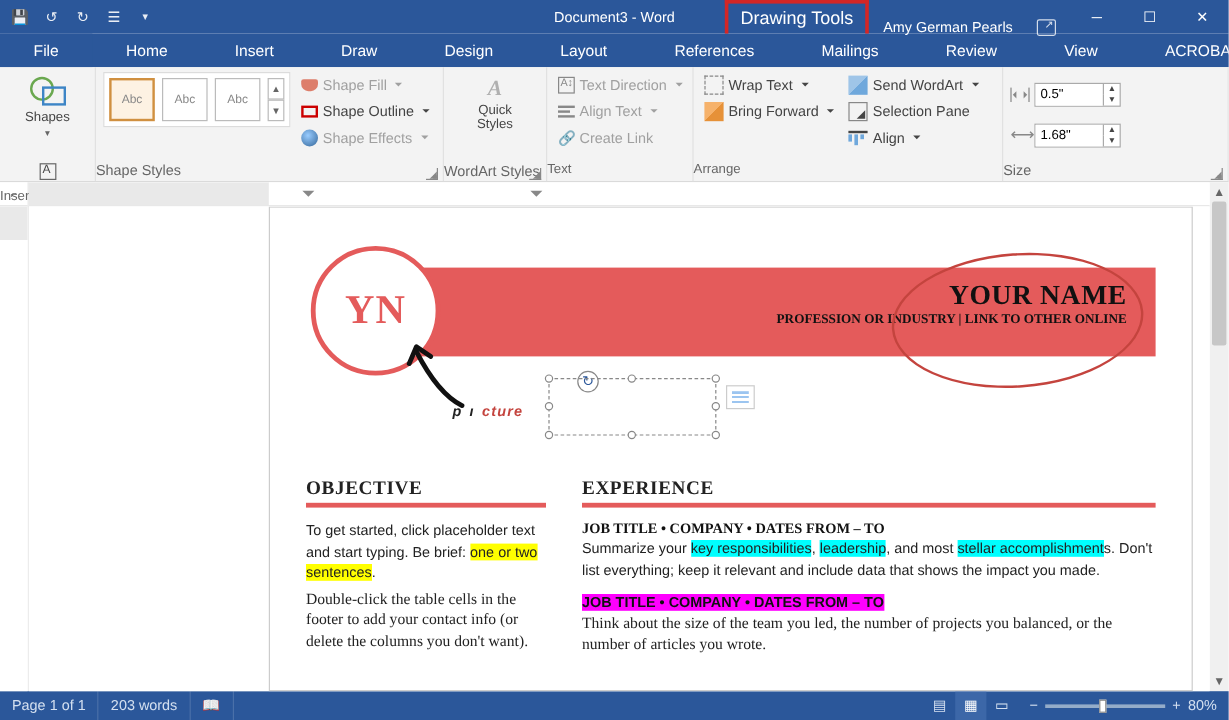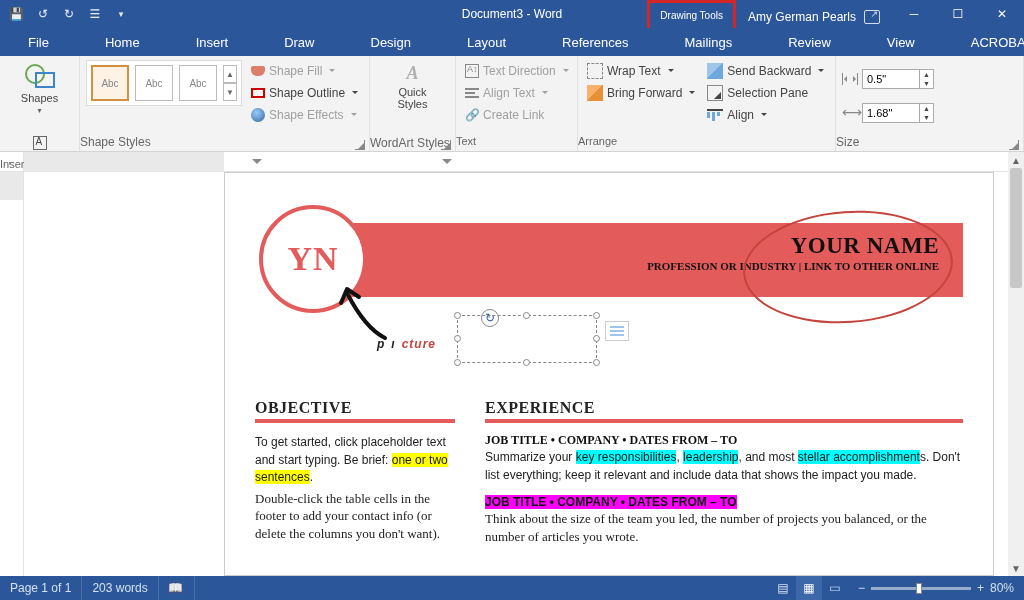--- a/index.html
+++ b/index.html
@@ -3,22 +3,22 @@
 <meta charset="utf-8">
 <style>
 *{box-sizing:border-box;margin:0;padding:0;font-family:"Segoe UI",sans-serif;font-size:12px;-webkit-user-select:none;user-select:none}
 body{width:1024px;height:600px;overflow:hidden;background:#fff;display:flex;flex-direction:column}
 
 .titlebar{height:28px;background:#2b579a;color:#fff;display:flex;align-items:center;position:relative}
 .qat{display:flex;align-items:center;gap:4px;padding:0 6px}
 .qat-btn{width:22px;height:22px;display:flex;align-items:center;justify-content:center;opacity:.9}
 .title-center{position:absolute;left:50%;transform:translateX(-50%);font-size:12px}
 .title-tabs{margin-left:auto;display:flex;align-items:stretch;height:100%}
-.title-tool{border:3px solid #d32626;border-bottom:none;padding:0 10px;display:flex;align-items:center;color:#fff;font-size:10px}
-.user{padding:4px 12px;display:flex;align-items:flex-end;gap:8px;font-size:12px}
+.title-tool{border:3px solid #d32626;border-bottom:none;padding:0 10px;display:flex;align-items:center;color:#fff;font-size:15px}
+.user{padding:16px 12px;display:flex;align-items:flex-start;gap:20px;font-size:12px}
 .user-share{width:16px;height:14px;border:1px solid #fff;border-radius:2px;position:relative;opacity:.8}
 .user-share:after{content:"↗";position:absolute;right:1px;top:-2px;font-size:9px}
 .win-btns{display:flex}
 .win-btn{width:44px;height:28px;display:flex;align-items:center;justify-content:center;color:#fff}
 
 .menubar{height:28px;background:#2b579a;color:#fff;display:flex;align-items:stretch}
 .mtab{padding:0 28px;display:flex;align-items:center;font-size:13px}
 .mtab.file{background:#2b579a}
 .mtab.active{background:#f9a8d4;color:#2b579a}
 .mtab.framed{border:3px solid #d32626;border-top:none}
@@ -285,21 +285,21 @@
           </div>
         <div class="hbtn">
             <span class="ico i-fwd"></span>
             <span>Bring Forward</span>
             <span class="dd"></span>
           </div>
       </div>
       <div class="stack">
         <div class="hbtn">
             <span class="ico i-bwd"></span>
-            <span>Send Backward</span>
+            <span>Send WordArt</span>
             <span class="dd"></span>
           </div>
         <div class="hbtn">
             <span class="ico i-sel"></span>
             <span>Selection Pane</span>
           </div>
         <div class="hbtn">
             <span class="ico i-alignobj">
               <span style="height:6px"></span>
               <span style="height:9px"></span>

